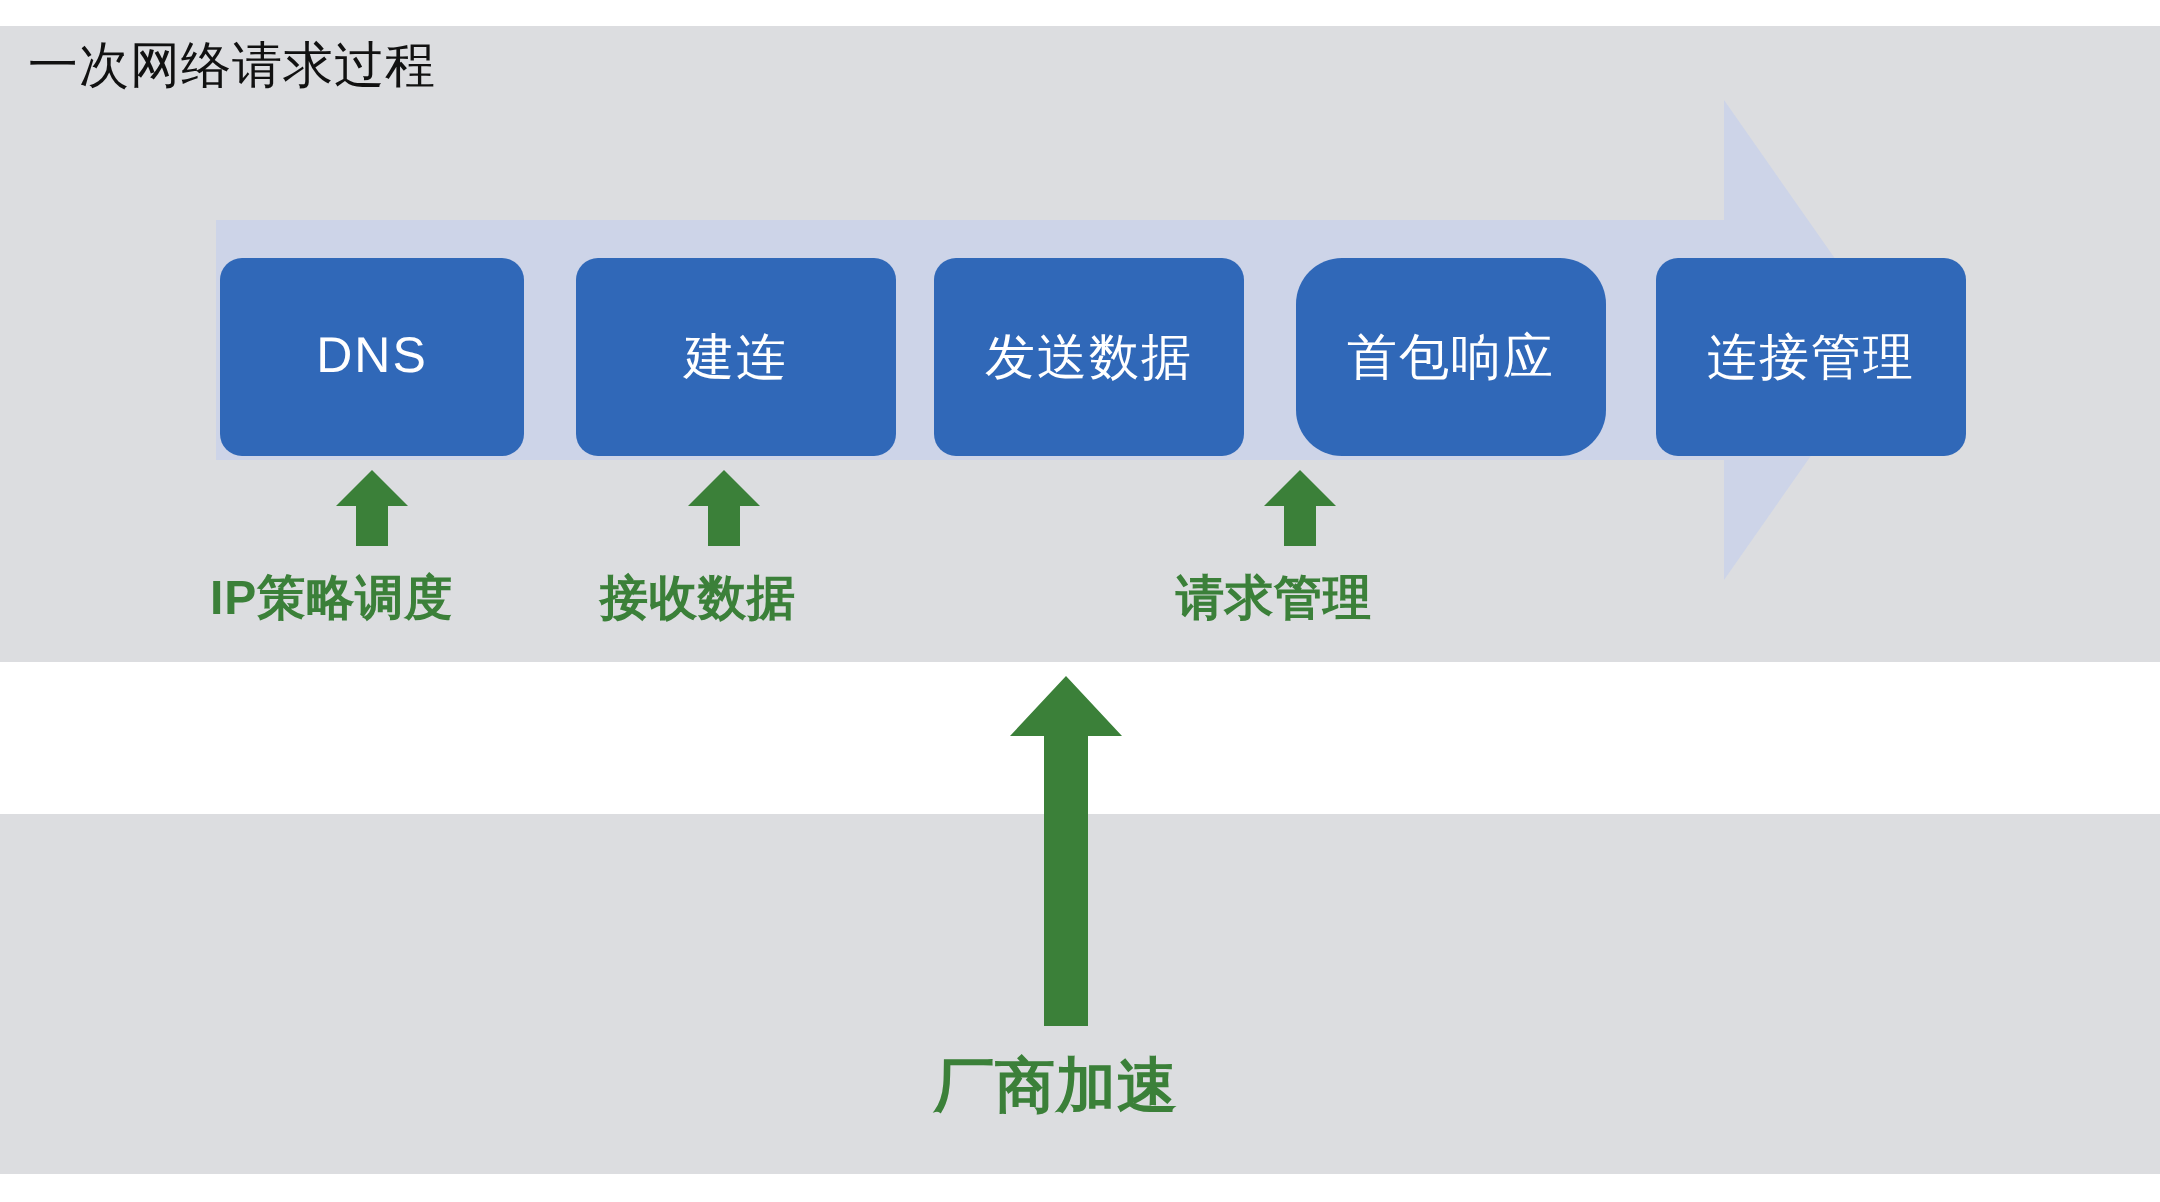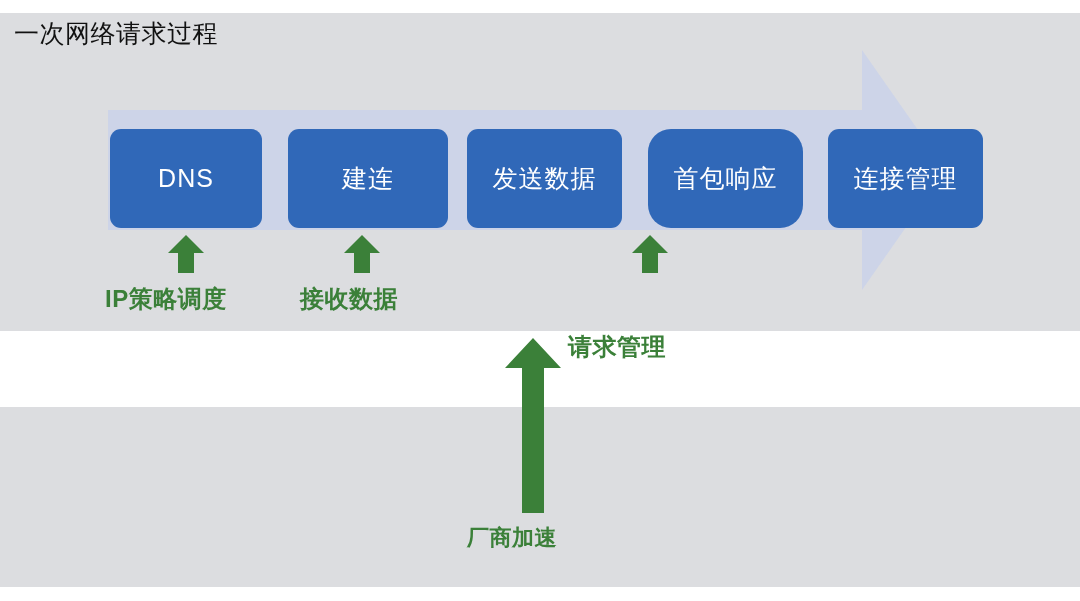--- a/index.html
+++ b/index.html
@@ -92,21 +92,21 @@
     left: 502px;
     top: 338px;
     width: 62px;
     height: 175px;
   }
   #long-arrow svg { display: block; width: 100%; height: 100%; }
 
   #label-vendor {
     top: 523px;
     left: 467px;
-    font-size: 22px;
+    font-size: 30px;
   }
 </style>
 </head>
 <body>
 
 <div id="canvas">
 
   <div class="panel" id="panel-top"></div>
 
   <div id="flow-arrow">
@@ -144,21 +144,21 @@
     </svg>
   </div>
   <div class="up-arrow-small" style="left:630px;">
     <svg viewBox="0 0 40 38" aria-hidden="true">
       <polygon points="20,0 38,18 28,18 28,38 12,38 12,18 2,18" fill="#3b8039"></polygon>
     </svg>
   </div>
 
   <div class="green-label small" style="left:105px;">IP策略调度</div>
   <div class="green-label small" style="left:300px;">接收数据</div>
-  <div class="green-label small" style="left:568px;margin-top:48px;">请求管理</div>
+  <div class="green-label small" style="left:588px;">请求管理</div>
 
   <div class="panel" id="panel-bottom"></div>
 
 
   <div id="long-arrow">
     <svg viewBox="0 0 62 175" preserveAspectRatio="none" aria-hidden="true">
       <polygon points="31,0 59,30 42,30 42,175 20,175 20,30 3,30" fill="#3b8039"></polygon>
     </svg>
   </div>
 

